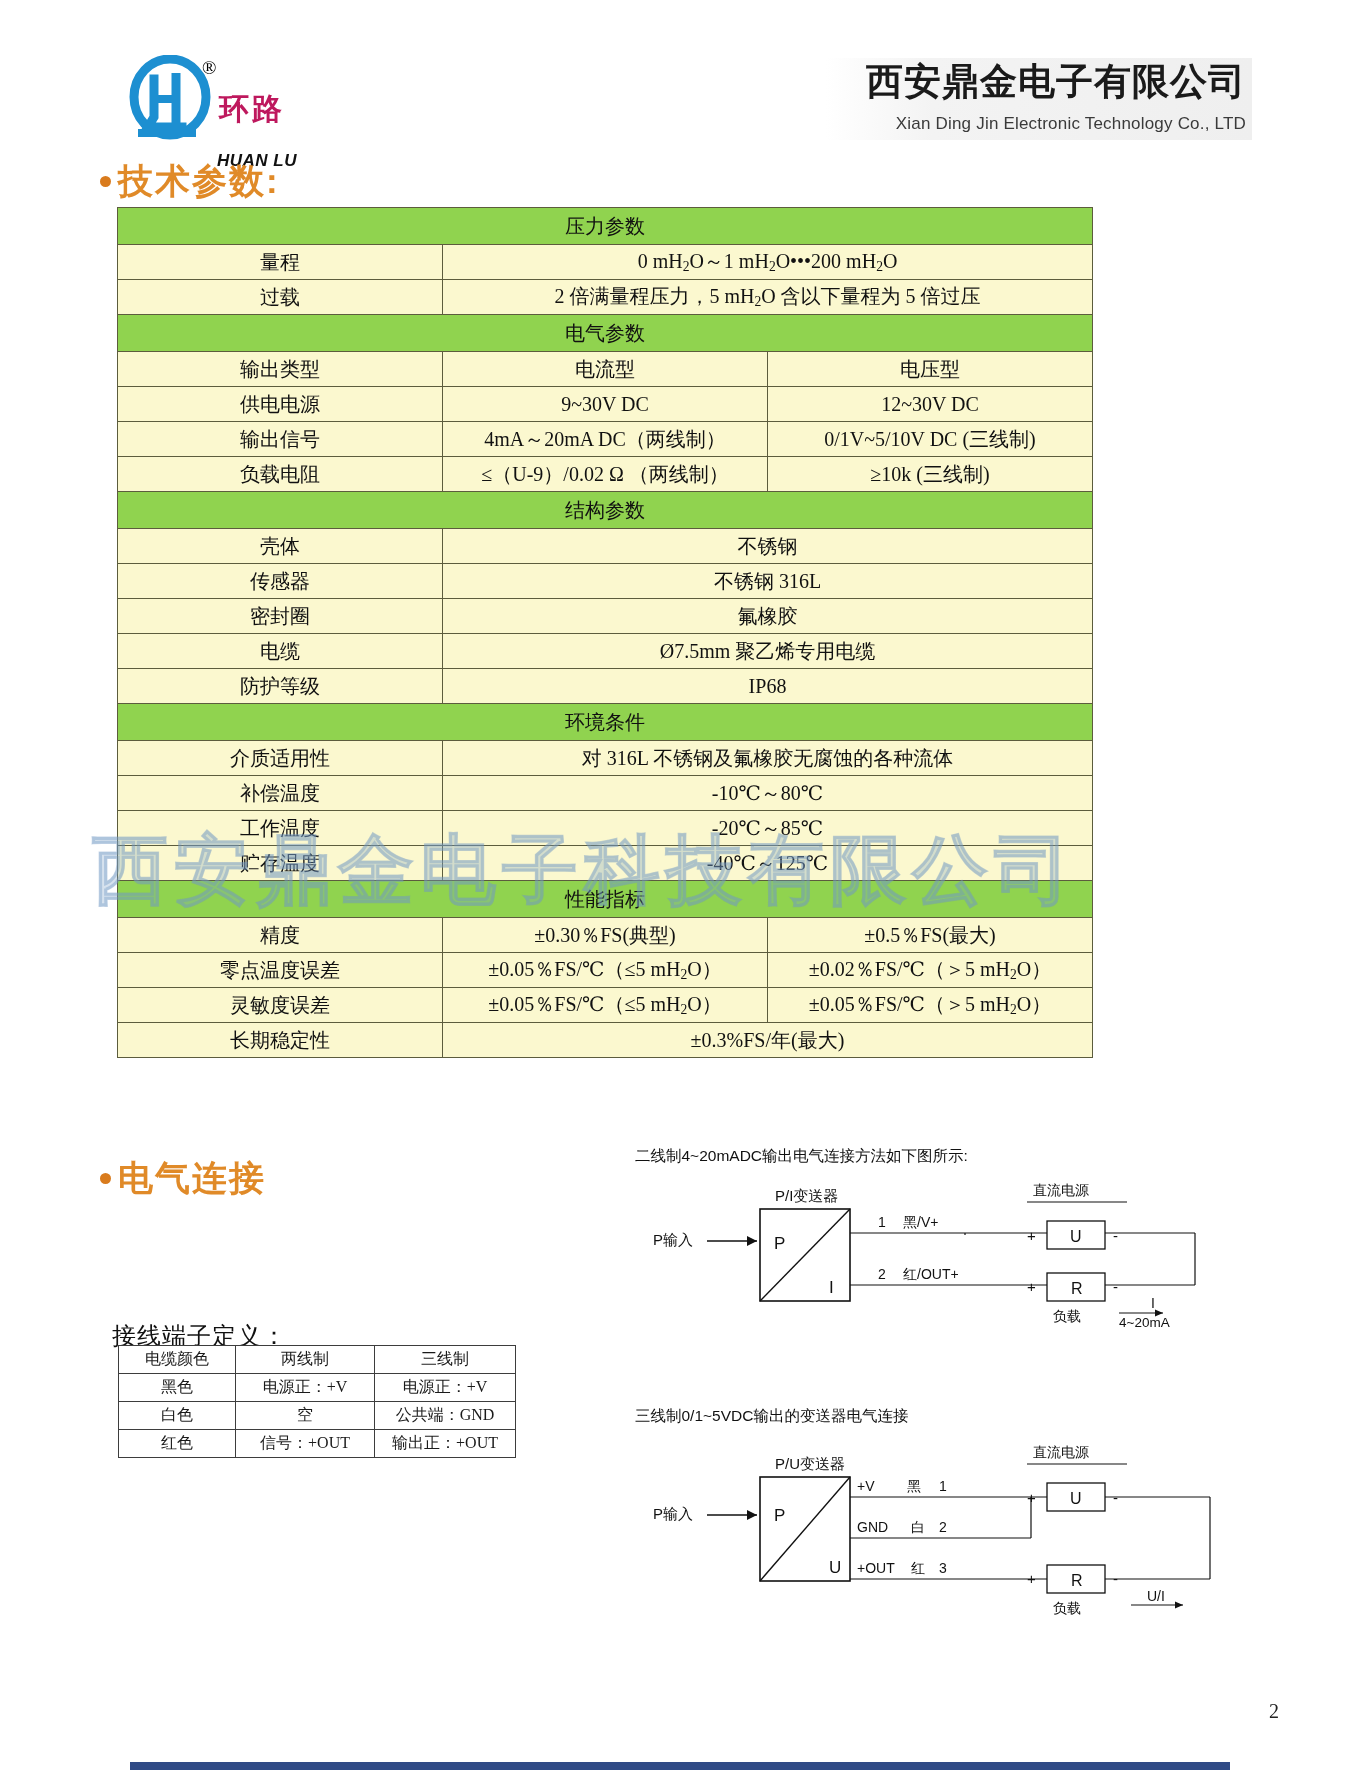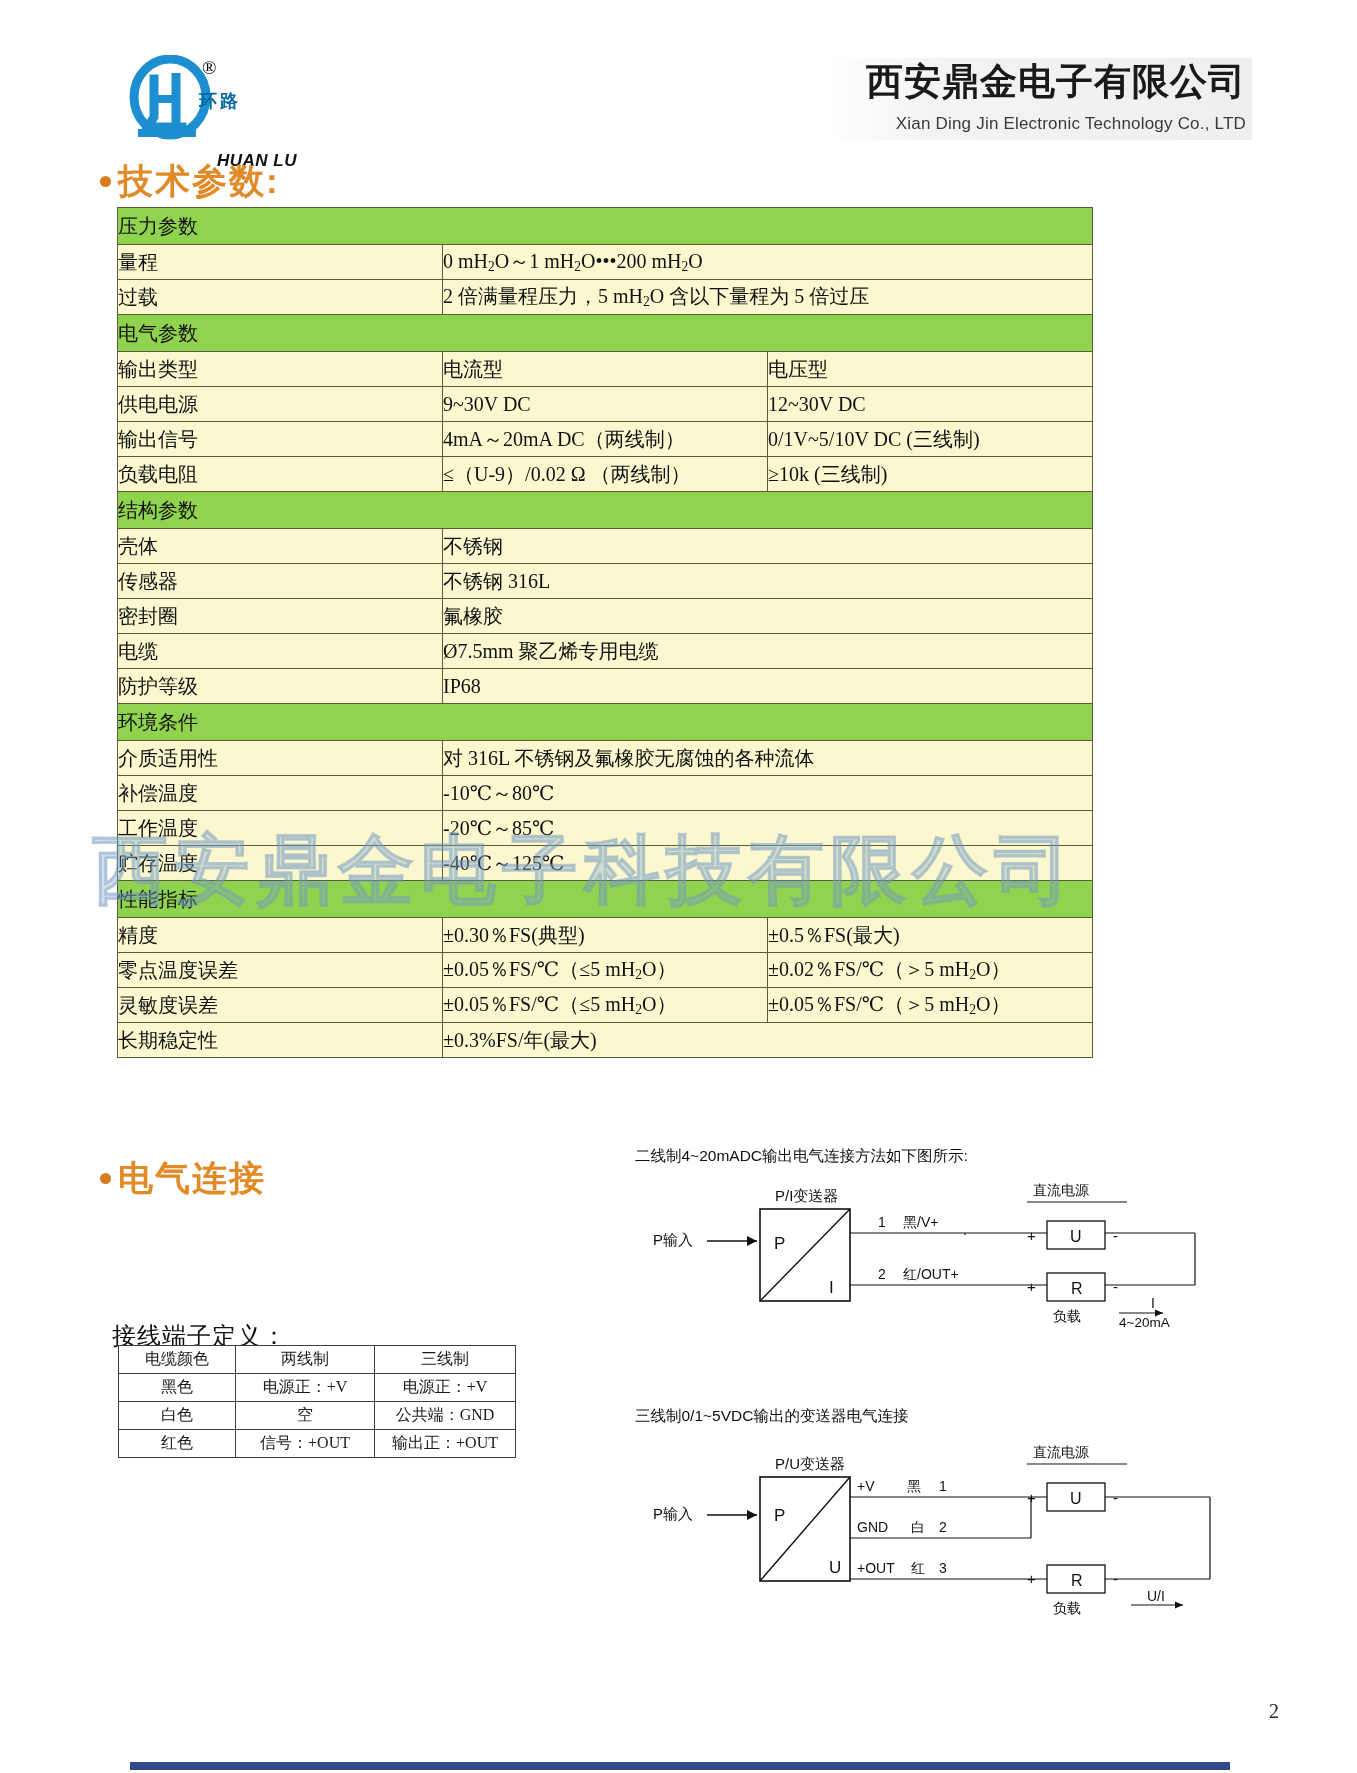--- a/index.html
+++ b/index.html
@@ -34,24 +34,25 @@
   .sub-head{position:absolute;left:112px;top:1275px;
     font-family:"Liberation Sans","DejaVu Sans",sans-serif;
     font-size:24px;color:#111;letter-spacing:1px;white-space:nowrap;margin-top:45px;}
 
   
   .spec-wrap{position:absolute;left:117px;top:207px;width:976px;}
   table.spec{border-collapse:collapse;width:976px;table-layout:fixed;}
   table.spec td{
     border:1px solid #5c5c3d;
     background:#fbf8cf;
+    text-align:center;
     font-size:20px;
     color:#111;
     height:32px;
-    padding:1px 0;
+    padding:1px 8px;
     font-family:"Liberation Serif","DejaVu Serif",serif;
     white-space:nowrap;
   }
   table.spec td.hdr{
     background:#90d34f;
     font-size:20px;
     height:34px;
   }
   table.spec td.lbl{width:308px;}
   sub{font-size:.68em;vertical-align:-.25em;}
@@ -102,21 +103,21 @@
 
     <div class="logo">
       <svg width="270" height="90" viewBox="0 0 270 90">
         <ellipse cx="52" cy="42" rx="36" ry="38" fill="none" stroke="#1d8fd1" stroke-width="9"></ellipse>
         <path d="M36 24 L36 62 L30 72 L64 72" fill="none" stroke="#1d8fd1" stroke-width="9" stroke-linecap="square"></path>
         <path d="M58 18 L58 70" fill="none" stroke="#1d8fd1" stroke-width="9"></path>
         <path d="M36 44 L58 44" fill="none" stroke="#1d8fd1" stroke-width="8"></path>
         <path d="M20 78 L78 78" fill="none" stroke="#1d8fd1" stroke-width="8"></path>
       </svg>
       <div style="position:absolute;left:84px;top:2px;font-family:'Liberation Serif',serif;font-size:19px;">®</div>
-      <div style="position:absolute;left:81px;top:34px;font-family:'Liberation Sans',sans-serif;font-size:18px;font-weight:700;color:#0369a1;letter-spacing:3px;">环路</div>
+      <div style="position:absolute;left:101px;top:34px;font-family:'Liberation Sans',sans-serif;font-size:30px;font-weight:700;color:#be185d;letter-spacing:3px;">环路</div>
       <div style="position:absolute;left:99px;top:62px;font-family:'Liberation Sans',sans-serif;font-size:17px;font-weight:700;font-style:italic;color:#111;letter-spacing:.5px;margin-top:34px;">HUAN LU</div>
     </div>
 
     <div class="company-block">
       <div class="company-cn">西安鼎金电子有限公司</div>
       <div class="company-en">Xian Ding Jin Electronic Technology Co., LTD</div>
     </div>
   </div>
 
   <div class="sec-head" id="h-tech">

